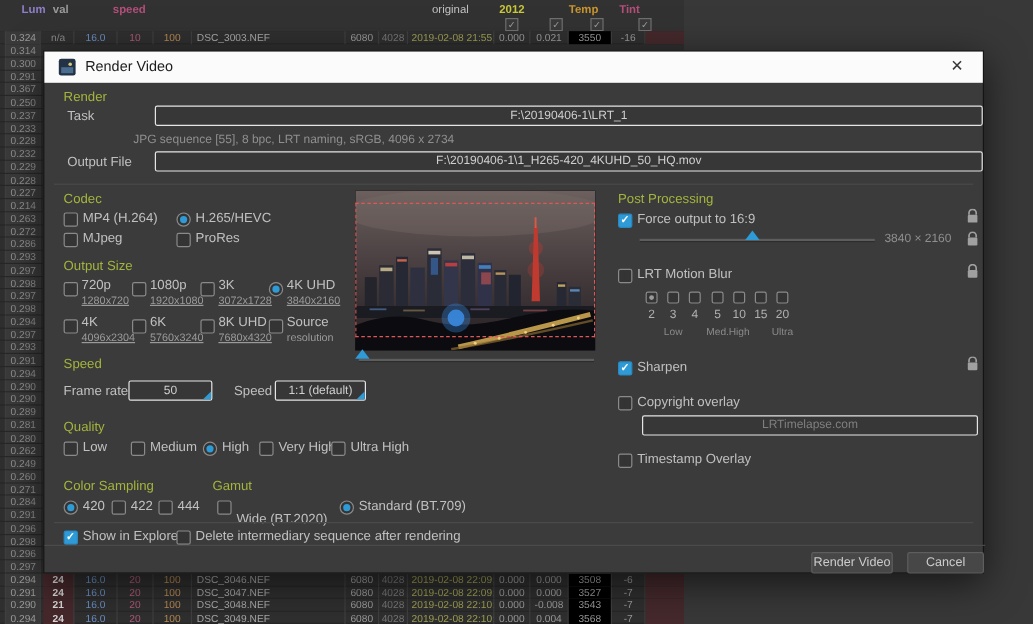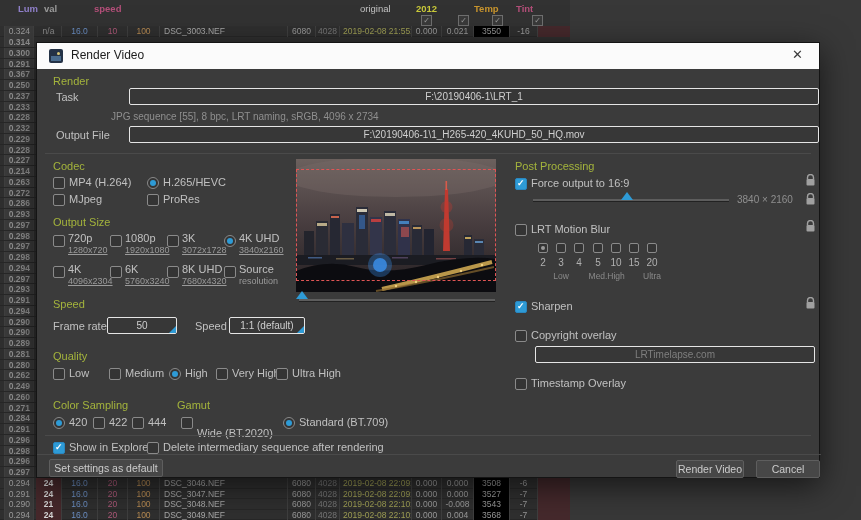--- a/index.html
+++ b/index.html
@@ -39,21 +39,21 @@
   .c11{left:474px;width:36px;background:#000000;}
   .c12{left:510px;width:28px;}
   .c13{left:538px;width:32px;background:#45292c;border-right:none;}
   .rows-above{position:absolute;left:0;top:26px;}
   .rows-below{position:absolute;left:0;top:478px;}
   .rows-below .c1{background:#46282b;color:#d8d8d8;font-weight:bold;}
   .lumstrip{position:absolute;left:0;top:37px;width:570px;height:441px;display:flex;flex-direction:column;}
   .lum-row{flex:1;position:relative;background:#2f2f2f;border-bottom:1px solid #272727;box-sizing:border-box;}
   .lum-cell{position:absolute;left:4px;top:0;width:30px;height:100%;background:#3a3a3a;
             border-left:1px solid #3f3f3f;border-right:1px solid #3f3f3f;box-sizing:border-box;
-            font-size:8.5px;color:#909090;text-align:right;padding-right:3px;line-height:10px;font-weight:bold;}
+            font-size:8.5px;color:#909090;text-align:right;padding-right:3px;line-height:10px;}
   
   .dialog{position:absolute;left:36px;top:42px;width:784px;height:436px;background:#3b3b3b;
           border:1px solid #141414;box-shadow:0 8px 30px rgba(0,0,0,.6);box-sizing:border-box;}
   .titlebar{position:absolute;left:0;top:0;width:100%;height:26px;background:#fbfbfb;}
   .app-icon{position:absolute;left:12px;top:6px;width:14px;height:14px;background:#243246;border-radius:2px;}
   .app-icon i{position:absolute;left:2px;bottom:2px;width:10px;height:5px;background:#4a6c8e;display:block;}
   .app-icon b{position:absolute;right:3px;top:3px;width:3px;height:3px;border-radius:50%;background:#d8c878;display:block;}
   .title-text{position:absolute;left:34px;top:5px;font-size:12px;color:#1c1c1c;}
   .close-x{position:absolute;right:16px;top:4px;font-size:13px;color:#3a3a3a;cursor:default;}
   .section{position:absolute;font-size:11px;color:var(--green);}
@@ -403,21 +403,20 @@
     <span class="opt-label" style="left:160px;top:384px">Wide (BT.2020)</span>
     <span class="rd sel" style="left:246px;top:374px"></span>
     <span class="opt-label" style="left:262px;top:373px">Standard (BT.709)</span>
 
     <div class="divider" style="left:8px;top:392px;width:766px"></div>
     <span class="cb checked" style="left:16px;top:399px"></span>
     <span class="opt-label" style="left:32px;top:398px">Show in Explorer</span>
     <span class="cb" style="left:110px;top:399px"></span>
     <span class="opt-label" style="left:126px;top:398px">Delete intermediary sequence after rendering</span>
     <div class="divider" style="left:0px;top:411px;width:784px"></div>
-    <div class="btn" style="left:12px;top:416px;width:112px">Set settings as default</div>
     <div class="btn" style="left:639px;top:417px;width:66px">Render Video</div>
     <div class="btn" style="left:719px;top:417px;width:62px">Cancel</div>
 
     <div class="preview">
       <svg width="200" height="133" viewBox="0 0 200 133">
         <defs>
           <linearGradient id="sky" x1="0" y1="0" x2="0" y2="1">
             <stop offset="0" stop-color="#6b605d"></stop>
               <stop offset="0.45" stop-color="#4a3f41"></stop>
               <stop offset="1" stop-color="#241f22"></stop>

